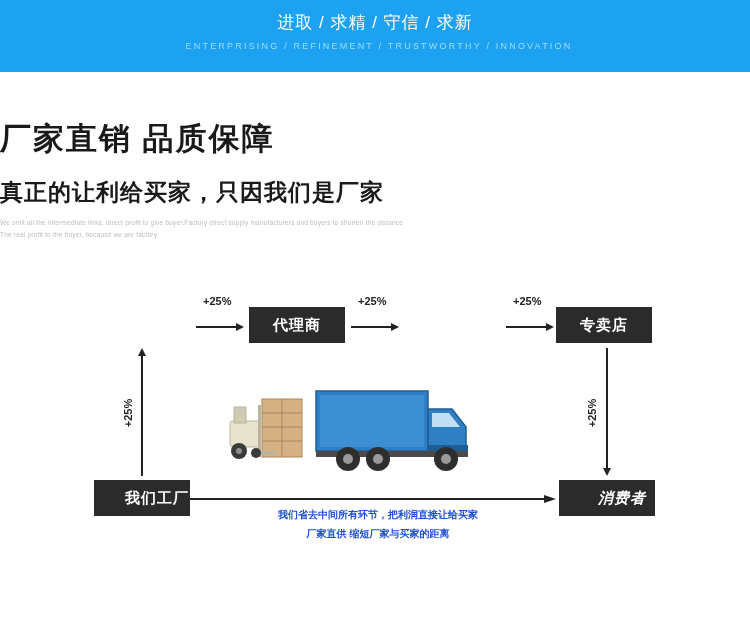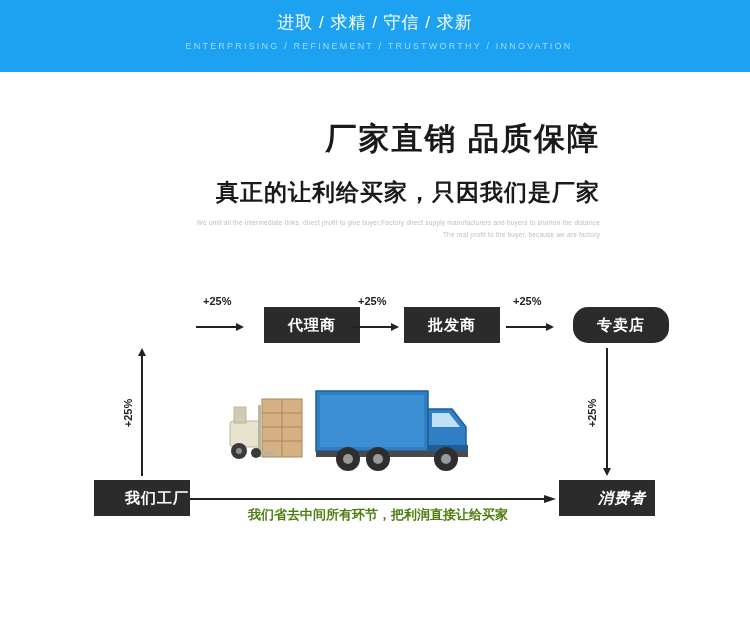--- a/index.html
+++ b/index.html
@@ -31,21 +31,21 @@
     color:#9fdcfb;
     font-size:9px;
     letter-spacing:2.2px;
     line-height:18px;
     margin-top:3px;
     margin-left:8px;
   }
 
   
   .head-zone{
-    position:absolute;left:0;top:118px;width:600px;text-align:right;
+    position:absolute;left:0;top:118px;width:600px;text-align:left;
   }
   .title-1{
     font-size:31px;font-weight:bold;color:#1a1a1a;letter-spacing:2px;
     line-height:42px;
   }
   .title-2{
     font-size:23px;font-weight:bold;color:#1a1a1a;letter-spacing:1px;
     line-height:36px;margin-top:14px;
   }
   .sub-en{
@@ -64,23 +64,23 @@
     font-weight:bold;
     text-align:center;
     letter-spacing:1px;
     display:flex;align-items:center;justify-content:center;
     box-sizing:border-box;
   }
   .node.top{width:96px;height:36px;top:17px;}
   .node.bottom{width:96px;height:36px;top:190px;padding-left:30px;}
 
   .n1{left:94px;}
-  .n2{left:249px;margin-left:15px;}
+  .n2{left:249px;}
   .n3{left:404px;}
-  .n4{left:573px;border-radius:15px;}
+  .n4{left:556px;}
   .n5{left:94px;}
   .n6{left:559px;font-style:italic;}
 
   .plus{
     position:absolute;
     font-size:11px;color:#222;font-weight:bold;
     letter-spacing:0;
   }
   .plus.h{top:5px;}
   .p1{left:203px;}
@@ -99,21 +99,21 @@
   .a1{left:196px;width:48px;}
   .a2{left:351px;width:48px;}
   .a3{left:506px;width:48px;}
 
   .arrow-v{position:absolute;left:138px;top:58px;width:8px;height:128px;}
   .arrow-v2{position:absolute;left:603px;top:58px;width:8px;height:128px;}
   .arrow-long{position:absolute;left:190px;top:205px;width:366px;height:8px;}
 
   .red-note{
     position:absolute;left:228px;top:505px;width:300px;
-    color:#4d7c0f;font-size:13px;line-height:19px;text-align:center;
+    color:#1d4ed8;font-size:10px;line-height:19px;text-align:center;
     font-weight:bold;
   }
   .red-note div{white-space:nowrap;}
 
   
   .truck-zone{position:absolute;left:228px;top:95px;width:300px;height:100px;}
 </style>
 </head>
 <body>
 
@@ -127,21 +127,20 @@
 <div class="head-zone">
   <div class="title-1">厂家直销  品质保障</div>
   <div class="title-2">真正的让利给买家，只因我们是厂家</div>
   <div class="sub-en">We omit all the intermediate links, direct profit to give buyer,Factory direct supply manufacturers and buyers to shorten the distance</div>
   <div class="sub-en" style="margin-top:2px;">The real profit to the buyer, because we are factory</div>
 </div>
 
 <div class="diagram">
 
   <div class="node top n2">代理商</div>
-  <div class="node top n3">批发商</div>
   <div class="node top n4">专卖店</div>
 
   <div class="node bottom n5">我们工厂</div>
   <div class="node bottom n6">消费者</div>
 
   <div class="plus h p1">+25%</div>
   <div class="plus h p2">+25%</div>
   <div class="plus h p3">+25%</div>
 
   <div class="plus v p4">+25%</div>
@@ -211,13 +210,14 @@
       <circle cx="150" cy="74" r="5" fill="#9a9a9a"></circle>
       <circle cx="218" cy="74" r="12" fill="#2e2e2e"></circle>
       <circle cx="218" cy="74" r="5" fill="#9a9a9a"></circle>
     </g>
   </svg>
 
 </div>
 
 <div class="red-note">
   <div>我们省去中间所有环节，把利润直接让给买家</div>
+  <div>厂家直供 缩短厂家与买家的距离</div>
 </div>
 
 </body></html>

